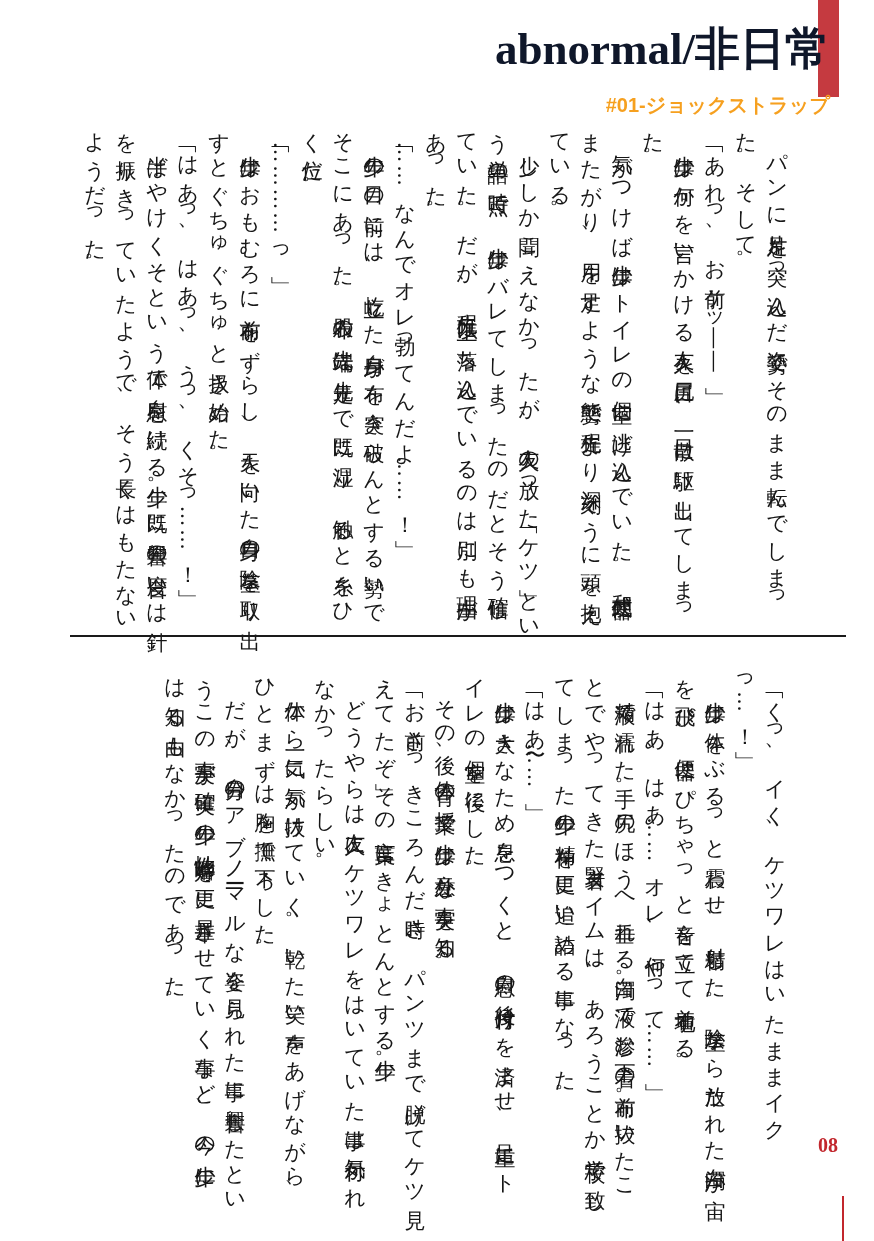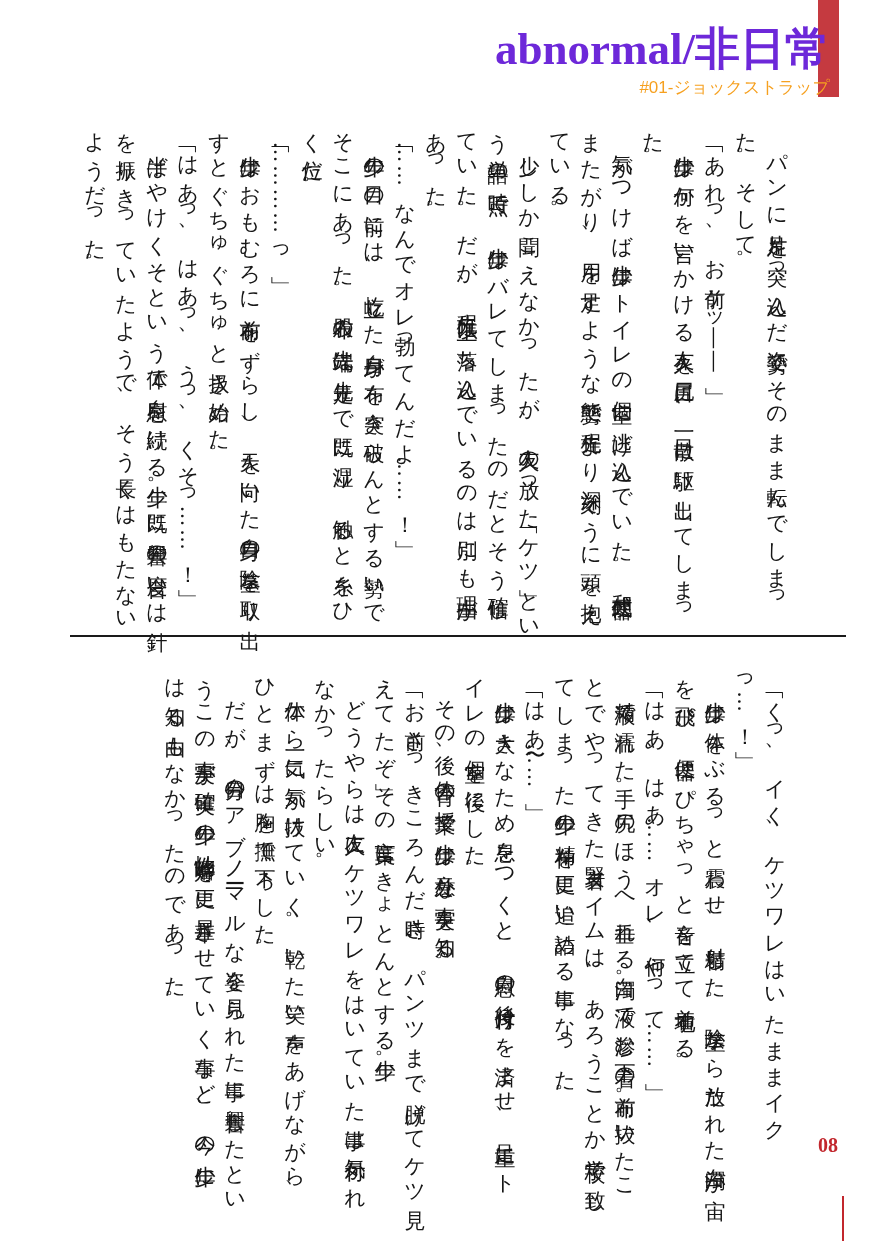--- a/index.html
+++ b/index.html
@@ -30,32 +30,32 @@
     position: absolute;
     top: 24px;
     right: 44px;
     text-align: right;
   }
   .header-title {
     font-family: "Liberation Serif", "DejaVu Serif", serif;
     font-weight: bold;
     font-size: 45px;
     line-height: 50px;
-    color: #6d28d9;
+    color: #0f172a;
     letter-spacing: 0px;
     white-space: nowrap;
   }
   .header-subtitle {
     font-family: "Liberation Sans", "DejaVu Sans", sans-serif;
-    font-weight: normal;
-    font-size: 17px;
+    font-weight: bold;
+    font-size: 20px;
     line-height: 24px;
     color: #f6a01f;
     white-space: nowrap;
-    margin-top: 2px;
+    margin-top: 19px;
   }
 
   
   .vtext {
     position: absolute;
     writing-mode: vertical-rl;
     text-orientation: mixed;
     font-size: 21px;
     letter-spacing: 2.5px;
     color: #161616;

